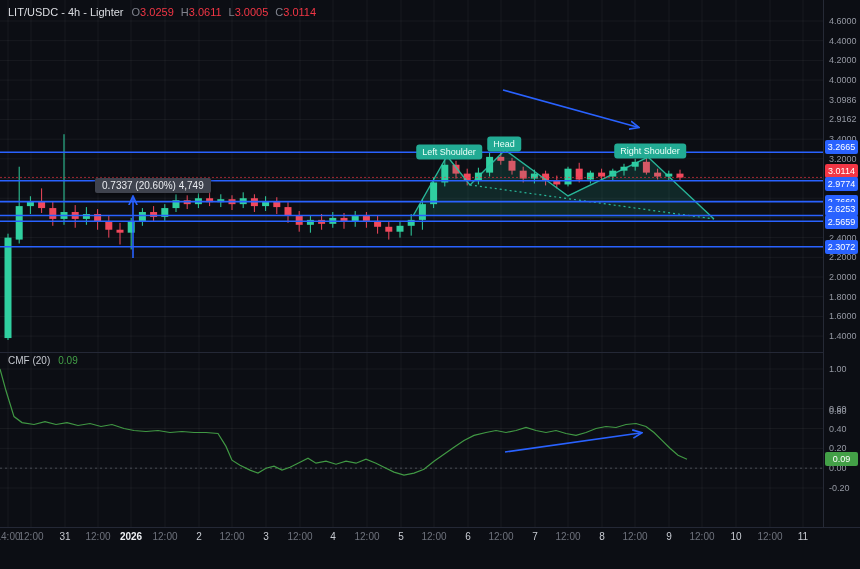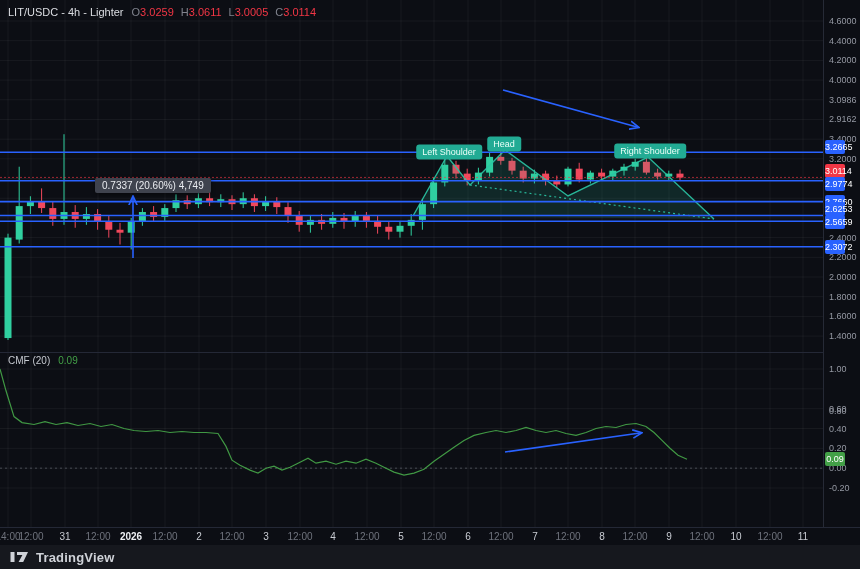--- a/index.html
+++ b/index.html
@@ -14,21 +14,21 @@
   .cmf-legend .name{color:#c6c9d0;}
   .cmf-legend .value{color:#43a047;}
   .pill{position:absolute;transform:translate(-50%,-50%);background:#22ab94;color:#eafff8;
         font-size:9px;line-height:1;padding:3px 6px;border-radius:3px;white-space:nowrap;}
   .measure{position:absolute;left:95px;top:178px;background:#3f434e;color:#e9ebef;font-size:10px;
            padding:2px 7px;border-radius:2px;white-space:nowrap;box-shadow:0 1px 4px rgba(0,0,0,.5);}
   .price-axis{position:absolute;left:823px;top:0;width:37px;height:545px;background:#0c0e14;
               border-left:1px solid #262a36;}
   .tick{position:absolute;left:5px;transform:translateY(-50%);font-size:9px;color:#9599a3;}
   .tag{position:absolute;left:1px;transform:translateY(-50%);font-size:9px;color:#fff;
-       padding:2px 0;border-radius:2px;width:20px;text-align:center;}
+       padding:2px 0;border-radius:2px;width:33px;text-align:center;}
   .time-axis{position:absolute;left:0;top:527px;width:860px;height:18px;background:#0c0e14;
              border-top:1px solid #242836;}
   .tlabel{position:absolute;top:3px;transform:translateX(-50%);font-size:10px;color:#6f737d;white-space:nowrap;}
   .tlabel.major{color:#c9ccd3;}
   .tlabel.year{color:#edeff3;font-weight:bold;}
   .pane-sep{position:absolute;left:0;top:352px;width:860px;height:1px;background:#242836;}
   .bottom-bar{position:absolute;left:0;top:545px;width:860px;height:24px;background:#16181e;
               display:flex;align-items:center;padding-left:10px;box-sizing:border-box;}
   .brand{font-size:13px;font-weight:bold;color:#cfd2d8;margin-left:7px;letter-spacing:.2px;}
 </style>
@@ -300,20 +300,13 @@
       <div class="tlabel" style="left: 568px;">12:00</div>
       <div class="tlabel major" style="left: 602px;">8</div>
       <div class="tlabel" style="left: 635px;">12:00</div>
       <div class="tlabel major" style="left: 669px;">9</div>
       <div class="tlabel" style="left: 702px;">12:00</div>
       <div class="tlabel major" style="left: 736px;">10</div>
       <div class="tlabel" style="left: 770px;">12:00</div>
       <div class="tlabel major" style="left: 803px;">11</div>
     </div>
 
-  <div class="bottom-bar">
-    <svg width="19" height="14" viewBox="0 0 19 14">
-      <rect x="0.5" y="2" width="4" height="10" fill="#cfd2d8"></rect>
-      <polygon points="7,2 18,2 13.2,12 8.6,12 12.4,5 7,5" fill="#cfd2d8"></polygon>
-    </svg>
-    <span class="brand">TradingView</span>
-  </div>
 </div>
 
 </body></html>

